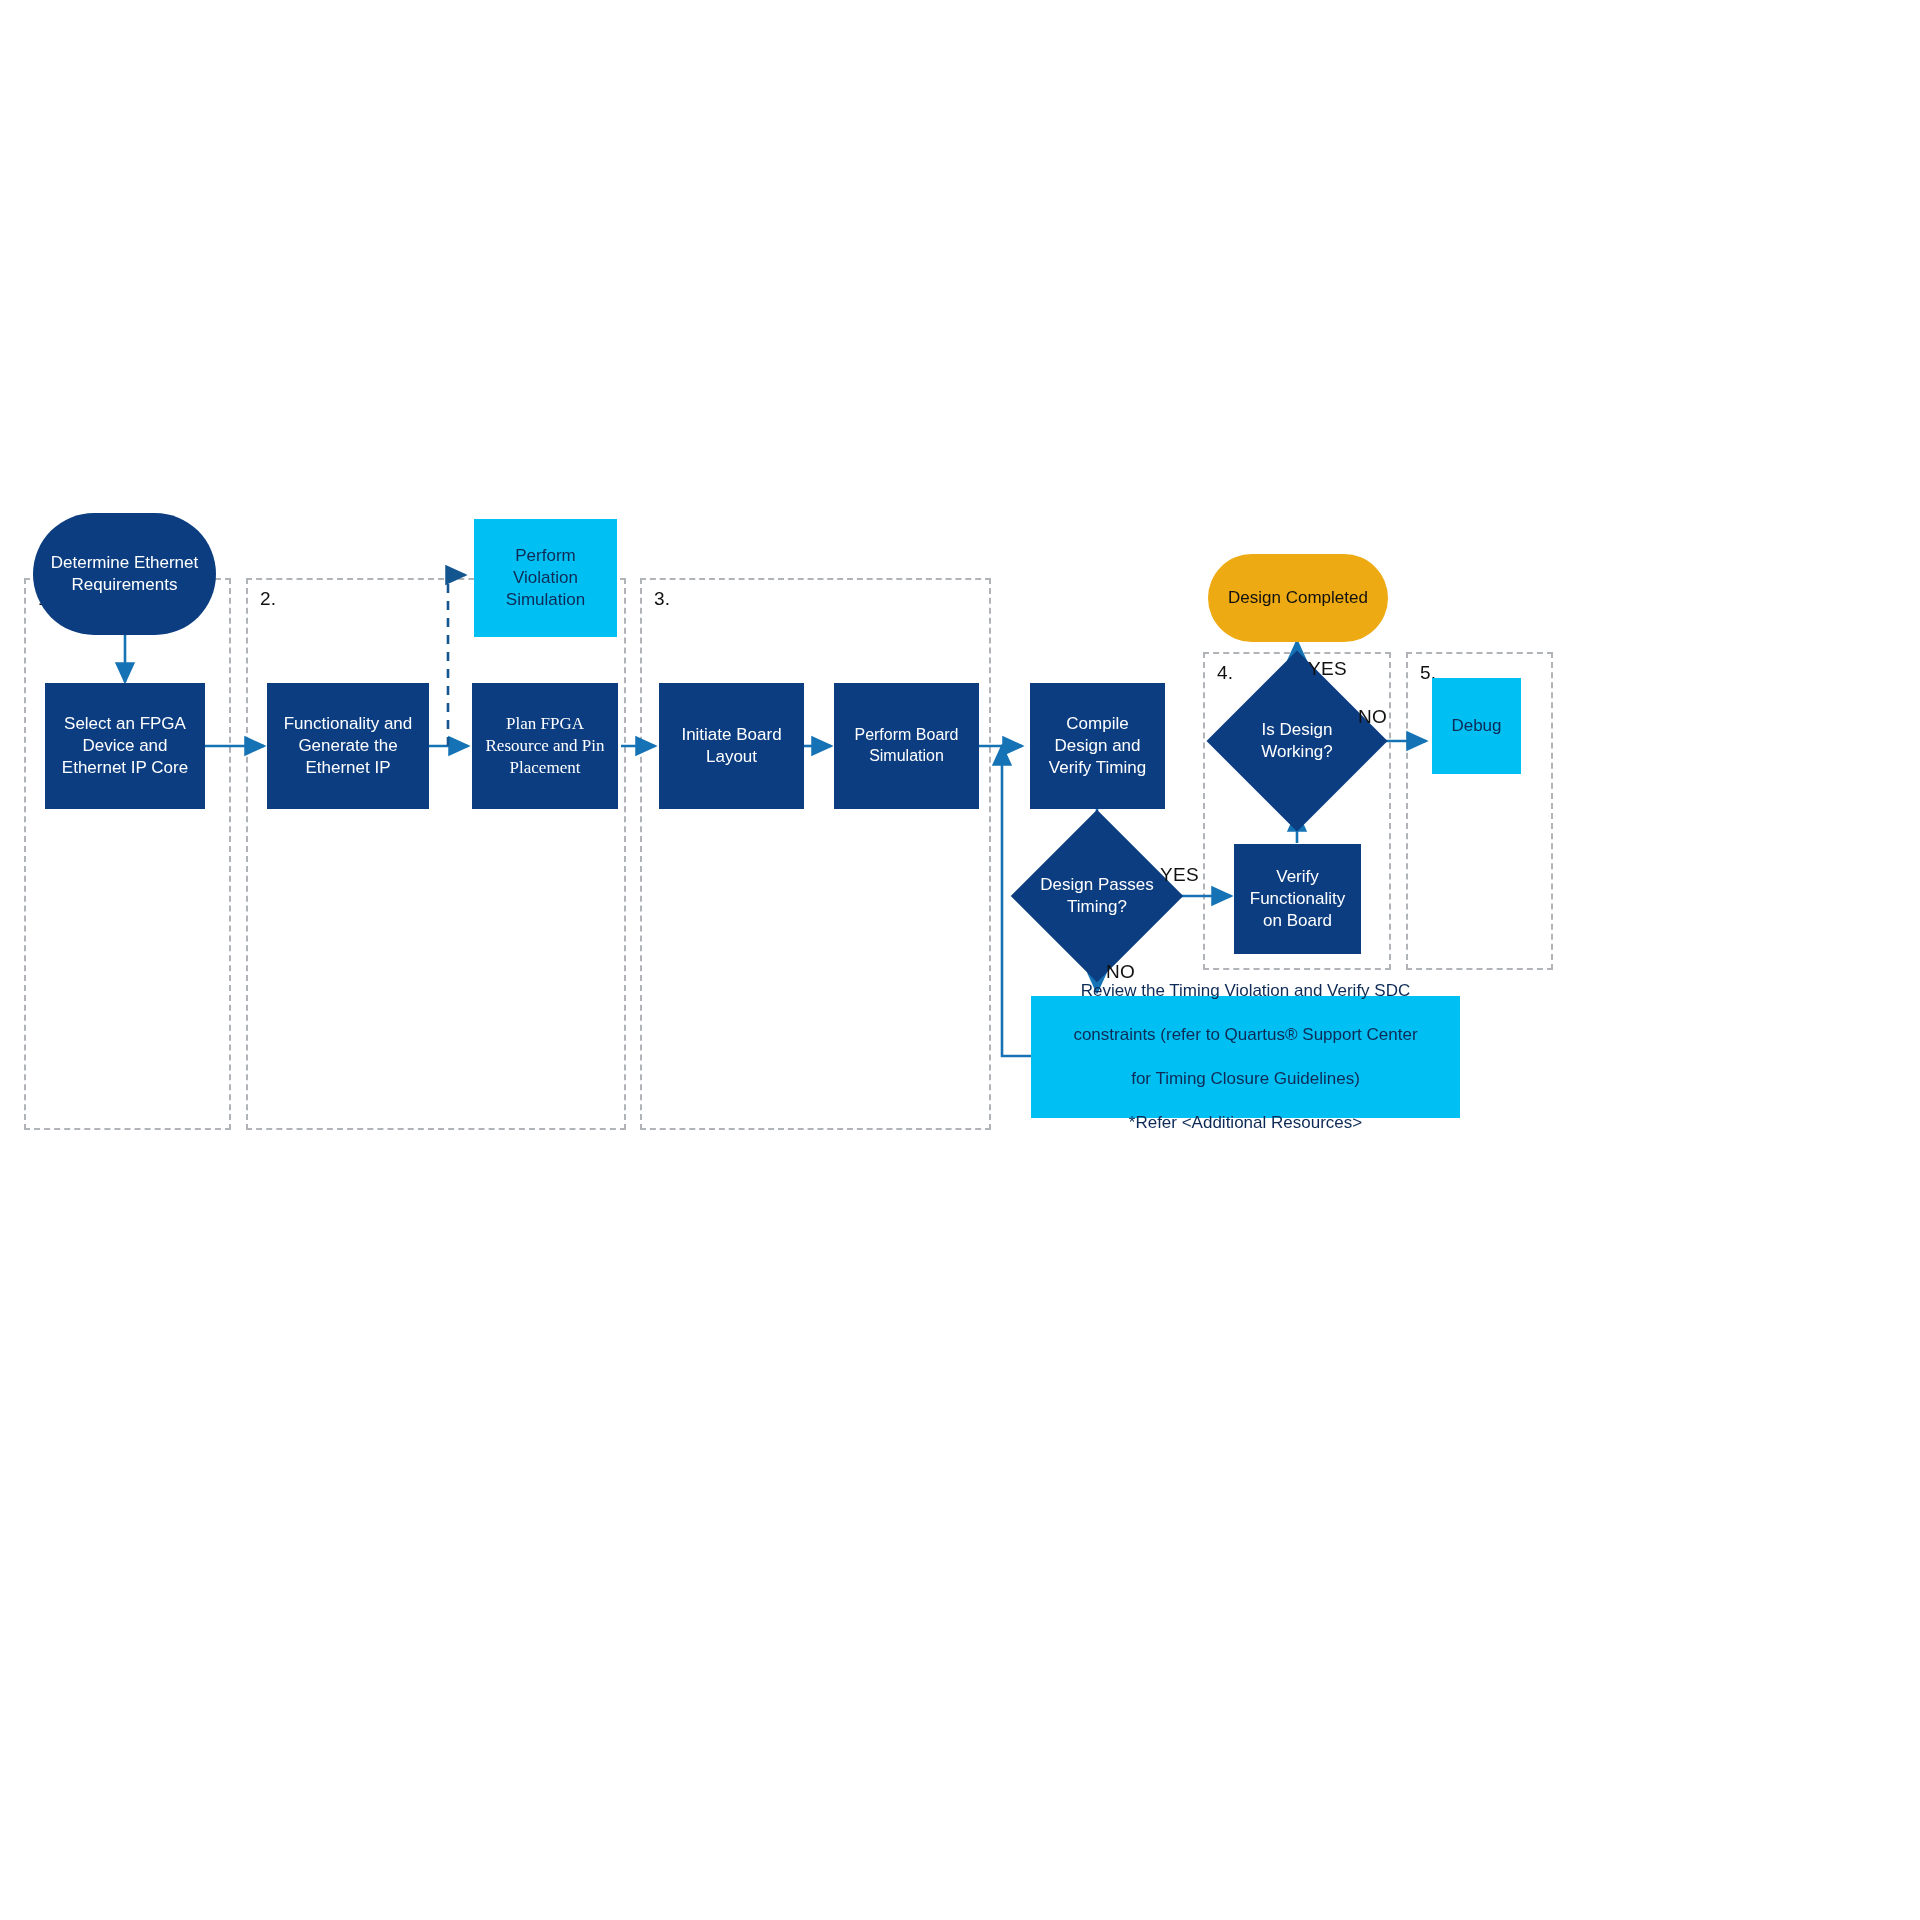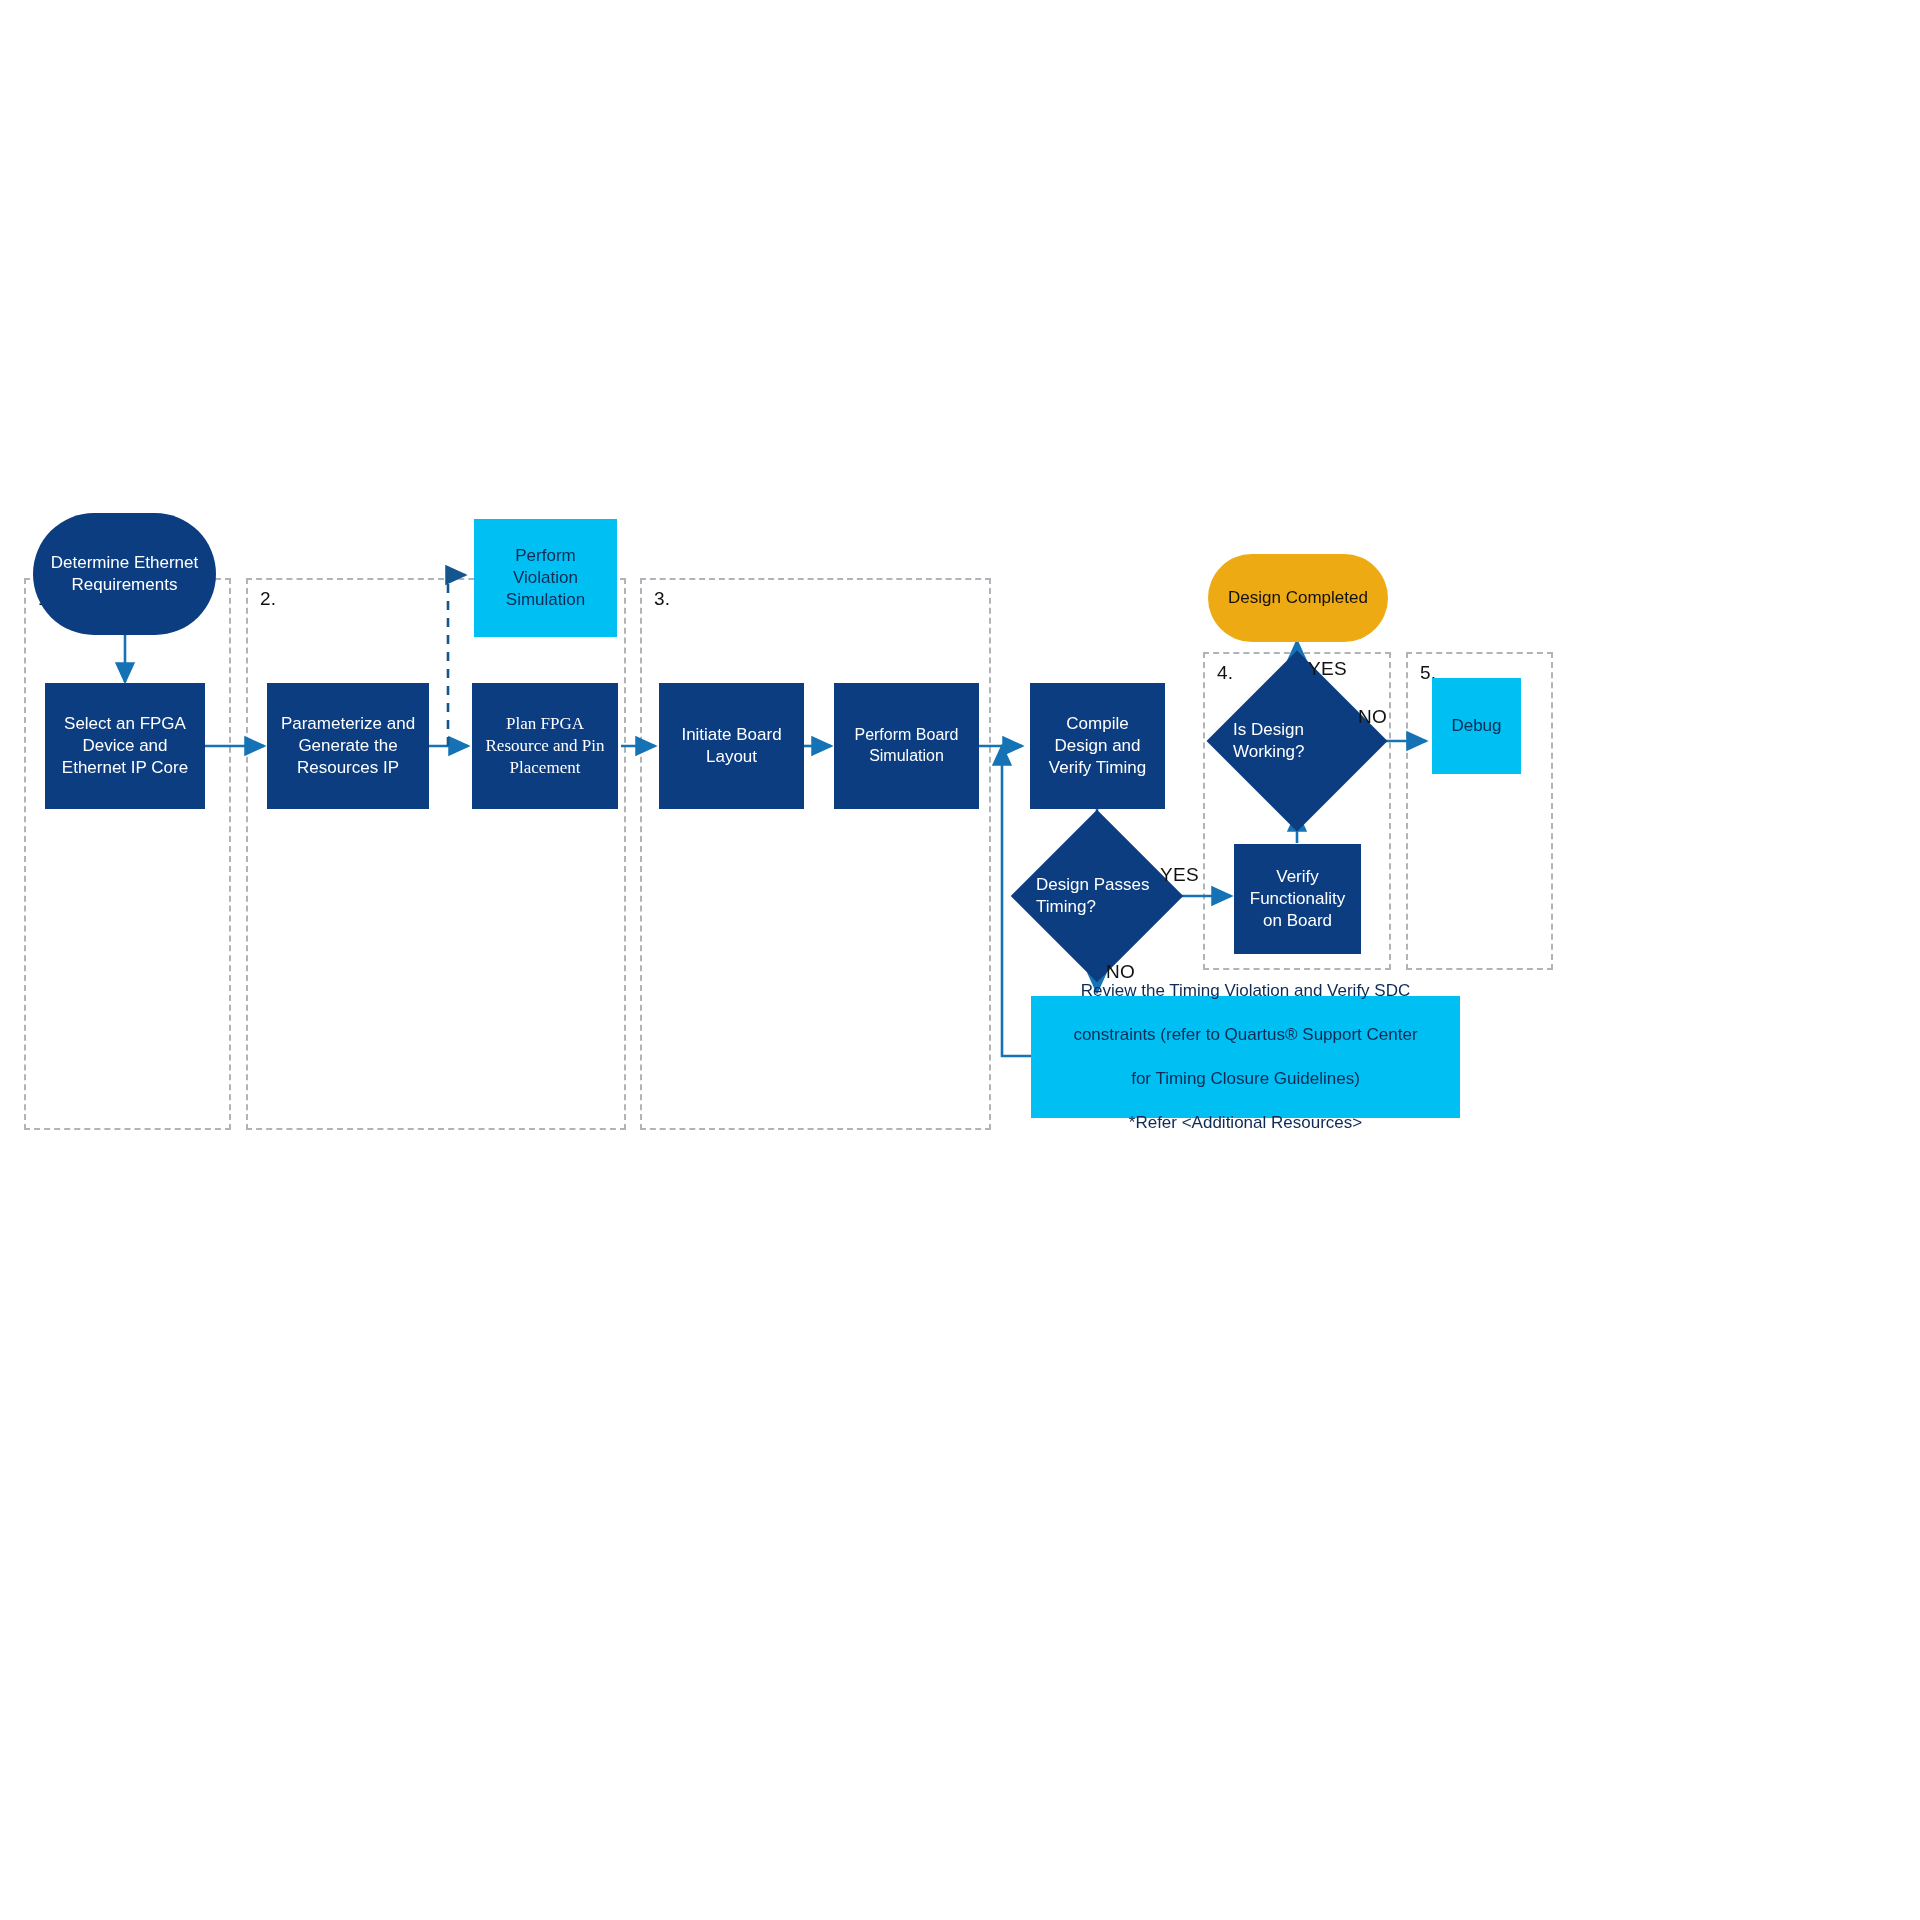--- a/index.html
+++ b/index.html
@@ -15,21 +15,21 @@
   .navy{background:#0b3d80;color:#ffffff;}
   .cyan{background:#00c0f3;color:#0d2b56;}
   .amber{background:#eeaa12;color:#111111;}
   .capsule{border-radius:70px;}
   .node span{display:block;padding:0 8px;}
 
   .diamond{position:absolute;}
   .diamond .dshape{position:absolute;left:0;top:0;width:100%;height:100%;
         background:#0b3d80;transform:rotate(45deg);}
   .diamond .dtext{position:absolute;left:0;top:0;width:100%;height:100%;
-        display:flex;align-items:center;justify-content:center;
+        display:flex;align-items:center;justify-content:center;text-align:center;
         color:#ffffff;line-height:1.30;z-index:2;}
 
   .edge-label{position:absolute;font-size:19px;color:#111111;letter-spacing:.3px;}
 </style>
 </head>
 <body>
 
 <div id="stage">
 
   <div class="group" style="left:24px;top:578px;width:207px;height:552px;">
@@ -97,21 +97,21 @@
 
   <div class="node navy" style="left:45px;top:683px;width:160px;height:126px;font-size:17px;">
     <span>Select an FPGA Device and Ethernet IP Core</span>
   </div>
 
   <div class="node navy capsule" style="left:33px;top:513px;width:183px;height:122px;font-size:17px;">
     <span>Determine Ethernet Requirements</span>
   </div>
 
   <div class="node navy" style="left:267px;top:683px;width:162px;height:126px;font-size:17px;">
-    <span>Parameterize and Generate the Resources IP</span>
+    <span>Functionality and Generate the Ethernet IP</span>
   </div>
 
   <div class="node cyan" style="left:474px;top:519px;width:143px;height:118px;font-size:17px;">
     <span>Perform Violation Simulation</span>
   </div>
 
   <div class="node navy" style="left:472px;top:683px;width:146px;height:126px;font-size:17px;font-family:Liberation Serif, serif;">
     <span>Plan FPGA Resource and Pin Placement</span>
   </div>
 

